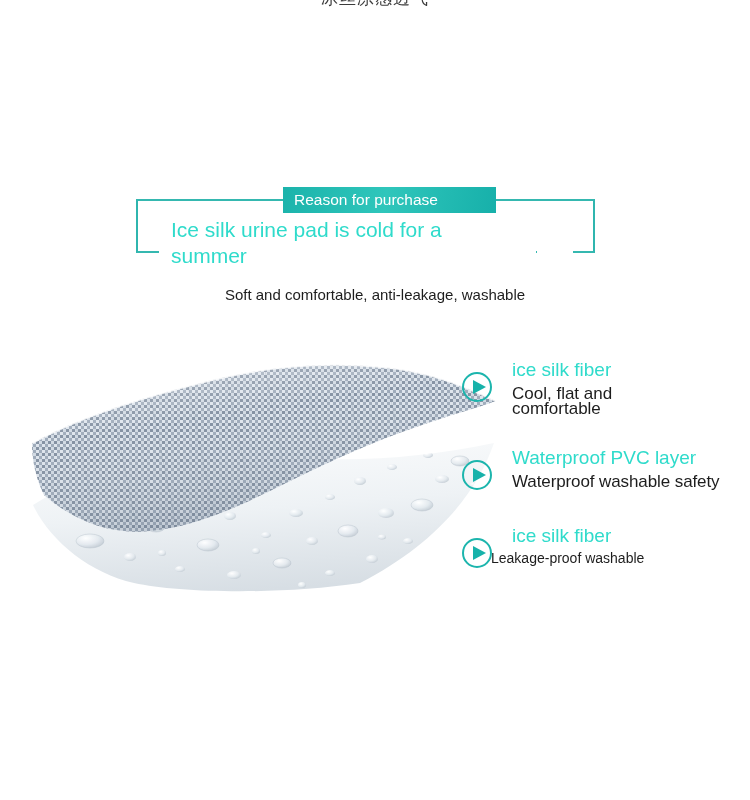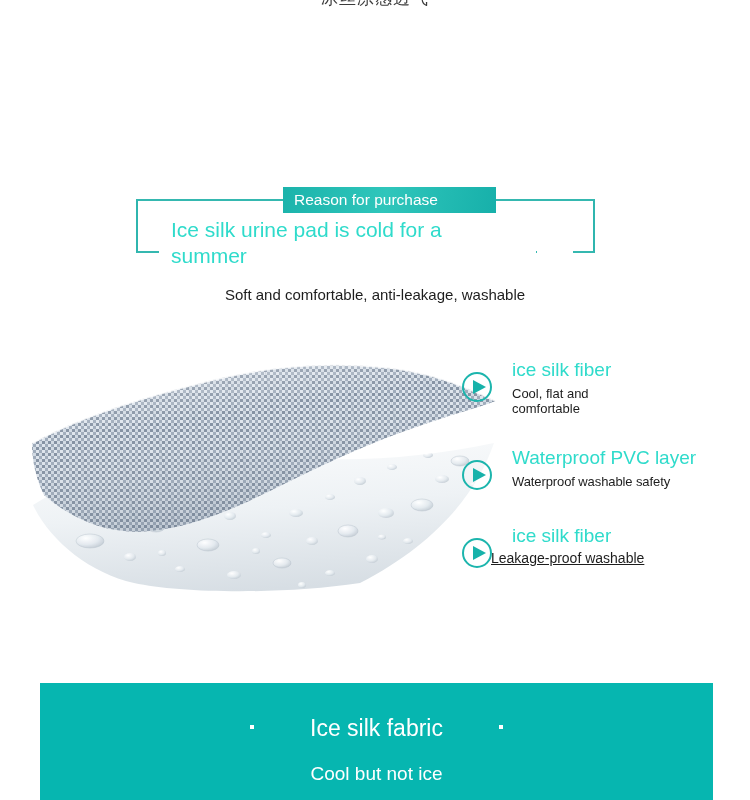--- a/index.html
+++ b/index.html
@@ -180,30 +180,29 @@
     top: 0;
     font-size: 19px;
     line-height: 24px;
     color: #2fdbcb;
     white-space: nowrap;
   }
   .callout-desc {
     position: absolute;
     left: 50px;
     top: 28px;
-    font-size: 13px;
+    font-size: 17px;
     line-height: 15px;
     color: #1d1d1d;
     white-space: nowrap;
   }
   #callout-3 .callout-desc {
     left: 29px;
     top: 27px;
     font-size: 14px;
-    text-decoration: underline;
   }
   #callout-2 .callout-desc {
     letter-spacing: -0.1px;
   }
 
   
   #bottom-banner {
     position: absolute;
     left: 40px;
     top: 683px;
@@ -393,22 +392,14 @@
   </div>
 
   <div class="callout" id="callout-3">
     <div class="callout-icon"></div>
     <div class="callout-title">ice silk fiber</div>
     <div class="callout-desc">
       <div>Leakage-proof washable</div>
     </div>
   </div>
 
-  <div id="bottom-banner">
-    <div id="banner-primary-row">
-      <span class="bullet"></span>
-      <span id="banner-primary-label">Ice silk fabric</span>
-      <span class="bullet"></span>
-    </div>
-    <div id="banner-secondary-label">Cool but not ice</div>
-  </div>
 
 </div>
 
 </body></html>

